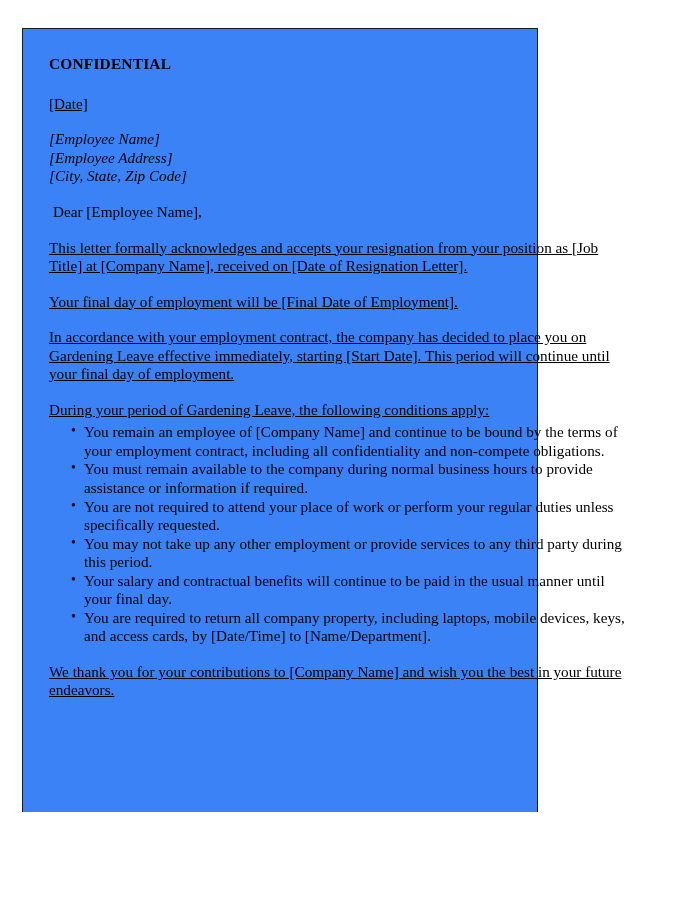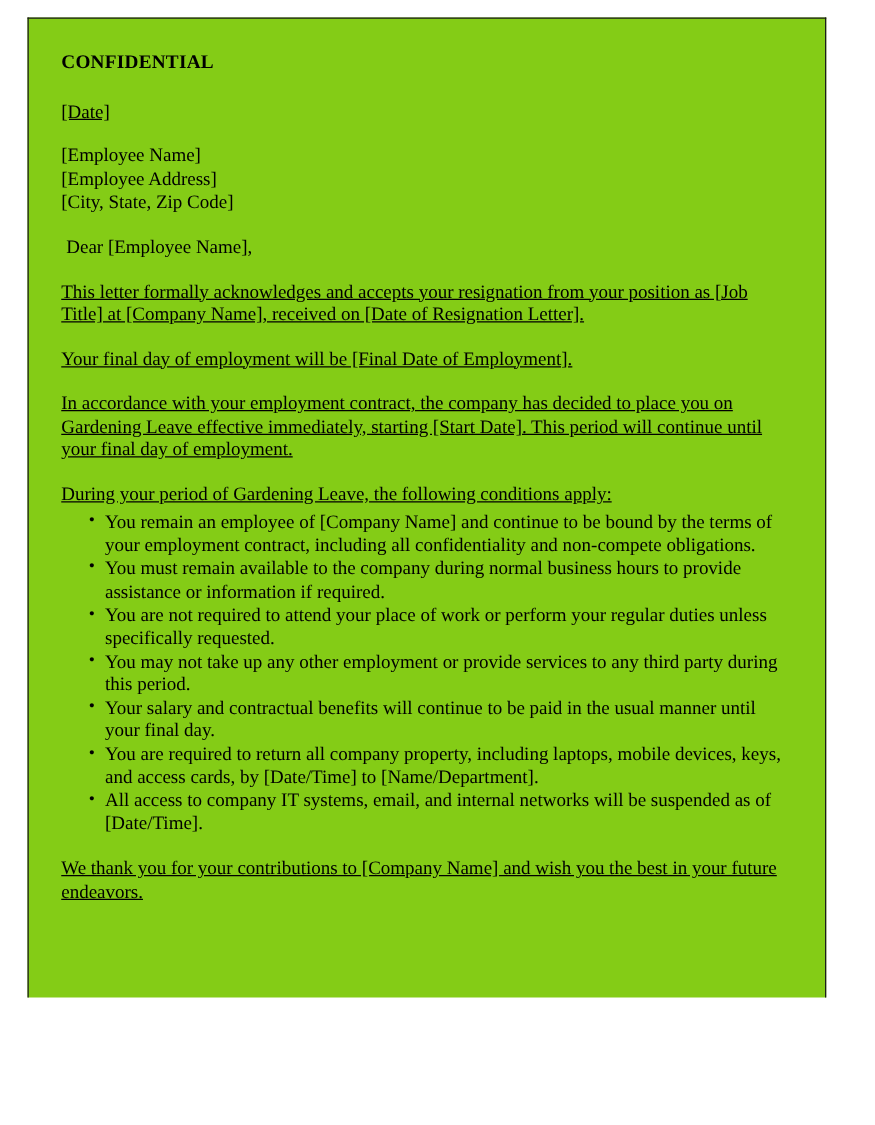--- a/index.html
+++ b/index.html
@@ -13,29 +13,29 @@
     height: 900px;
     overflow: hidden;
     font-family: "Liberation Serif", "DejaVu Serif", serif;
     color: #000000;
   }
 
   
   .page-sheet {
     position: absolute;
     left: 22px;
-    top: 14px;
-    width: 639px;
+    top: 28px;
+    width: 516px;
     height: 784px;
     box-sizing: border-box;
     border-left: 1.5px solid #1b1b1b;
     border-right: 1.5px solid #1b1b1b;
     border-top: 1.5px solid #1b1b1b;
     border-bottom: none;
-    background: #84cc16;
+    background: #3b82f6;
   }
 
   .letter-body {
     position: absolute;
     left: 26px;
     top: 26px;
     width: 582px;
     font-size: 15.2px;
     line-height: 1.22;
   }
@@ -48,20 +48,21 @@
   }
 
   .para {
     margin: 0 0 17px 0;
     text-align: left;
     text-decoration: underline;
   }
 
   .addr-block {
     margin: 0 0 17px 0;
+    font-style: italic;
   }
   .addr-line {
     margin: 0;
     line-height: 1.22;
   }
 
   .salutation {
     margin: 0 0 17px 4px;
   }
 
@@ -115,20 +116,19 @@
 
     <p class="para lead-in">During your period of Gardening Leave, the following conditions apply:</p>
 
     <ul class="conditions-list">
       <li>You remain an employee of [Company Name] and continue to be bound by the terms of your employment contract, including all confidentiality and non-compete obligations.</li>
       <li>You must remain available to the company during normal business hours to provide assistance or information if required.</li>
       <li>You are not required to attend your place of work or perform your regular duties unless specifically requested.</li>
       <li>You may not take up any other employment or provide services to any third party during this period.</li>
       <li>Your salary and contractual benefits will continue to be paid in the usual manner until your final day.</li>
       <li>You are required to return all company property, including laptops, mobile devices, keys, and access cards, by [Date/Time] to [Name/Department].</li>
-      <li>All access to company IT systems, email, and internal networks will be suspended as of [Date/Time].</li>
     </ul>
 
     <p class="para">We thank you for your contributions to [Company Name] and wish you the best in your future endeavors.</p>
 
 
   </div>
 </div>
 
 </body></html>

